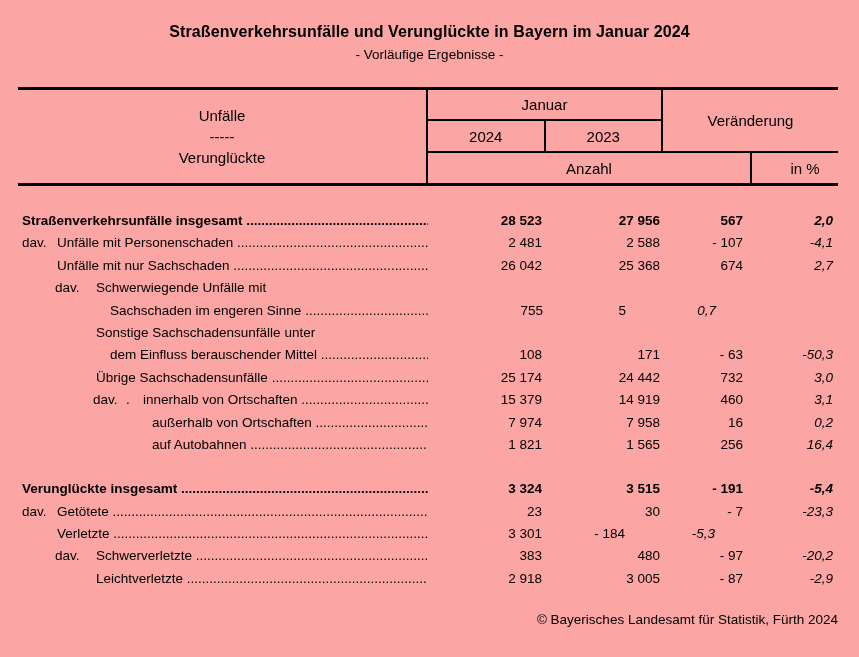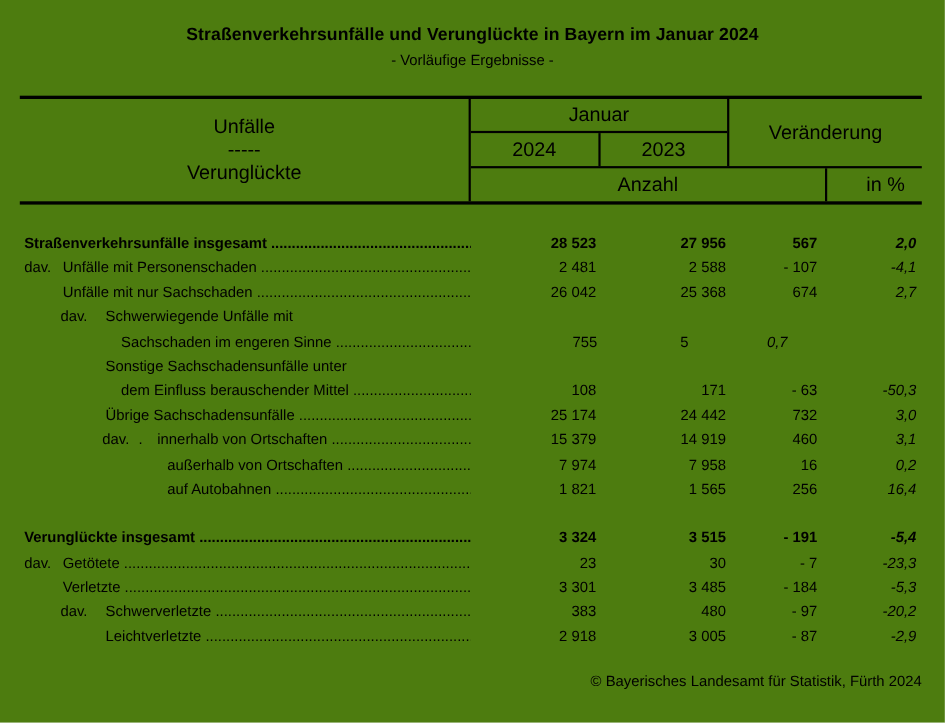--- a/index.html
+++ b/index.html
@@ -1,33 +1,33 @@
 <!DOCTYPE html>
 <html><head>
 <meta charset="utf-8">
 <style>
   html, body { margin:0; padding:0; background:#fff; }
   .page {
-    position:relative; width:859px; height:657px; background:#4d7c0f;
+    position:relative; width:859px; height:657px; background:#fca5a5;
     font-family:"Liberation Sans","DejaVu Sans",sans-serif; color:#000;
     overflow:hidden;
   }
   .title {
     position:absolute; top:23px; left:0; width:100%; text-align:center;
     font-size:16px; font-weight:bold; letter-spacing:0.1px;
   }
   .subtitle {
     position:absolute; top:47px; left:0; width:100%; text-align:center;
     font-size:13.5px;
   }
   .stat-table { position:absolute; left:18px; top:87px; width:820px; }
 
   
   .thead {
-    display:flex; height:93px; font-size:18px;
+    display:flex; height:93px; font-size:15px;
     border-top:3px solid #000; border-bottom:3px solid #000;
   }
   .stub {
     width:408px; border-right:2px solid #000;
     display:flex; flex-direction:column; align-items:center; justify-content:center;
     line-height:21px; text-align:center;
   }
   .hright { flex:1; display:flex; flex-direction:column; }
   .htop { height:61px; display:flex; border-bottom:2px solid #000; }
   .jan-block { width:233px; display:flex; flex-direction:column; }
@@ -186,21 +186,20 @@
         <div class="row">
           <div class="label-cell L1"><span class="prefix P0">dav.</span><span class="lbl">Getötete</span><span class="dots"> ........................................................................................................................</span></div>
           <div class="num c24">23</div>
           <div class="num c23">30</div>
           <div class="num cdiff">- 7</div>
           <div class="num cpct">-23,3</div>
         </div>
         <div class="row">
           <div class="label-cell L1"><span class="lbl">Verletzte</span><span class="dots"> ........................................................................................................................</span></div>
           <div class="num c24">3 301</div>
-          <div class="num c23">3 485</div>
           <div class="num cdiff">- 184</div>
           <div class="num cpct">-5,3</div>
         </div>
         <div class="row">
           <div class="label-cell L2"><span class="prefix P1">dav.</span><span class="lbl">Schwerverletzte</span><span class="dots"> ........................................................................................................................</span></div>
           <div class="num c24">383</div>
           <div class="num c23">480</div>
           <div class="num cdiff">- 97</div>
           <div class="num cpct">-20,2</div>
         </div>

